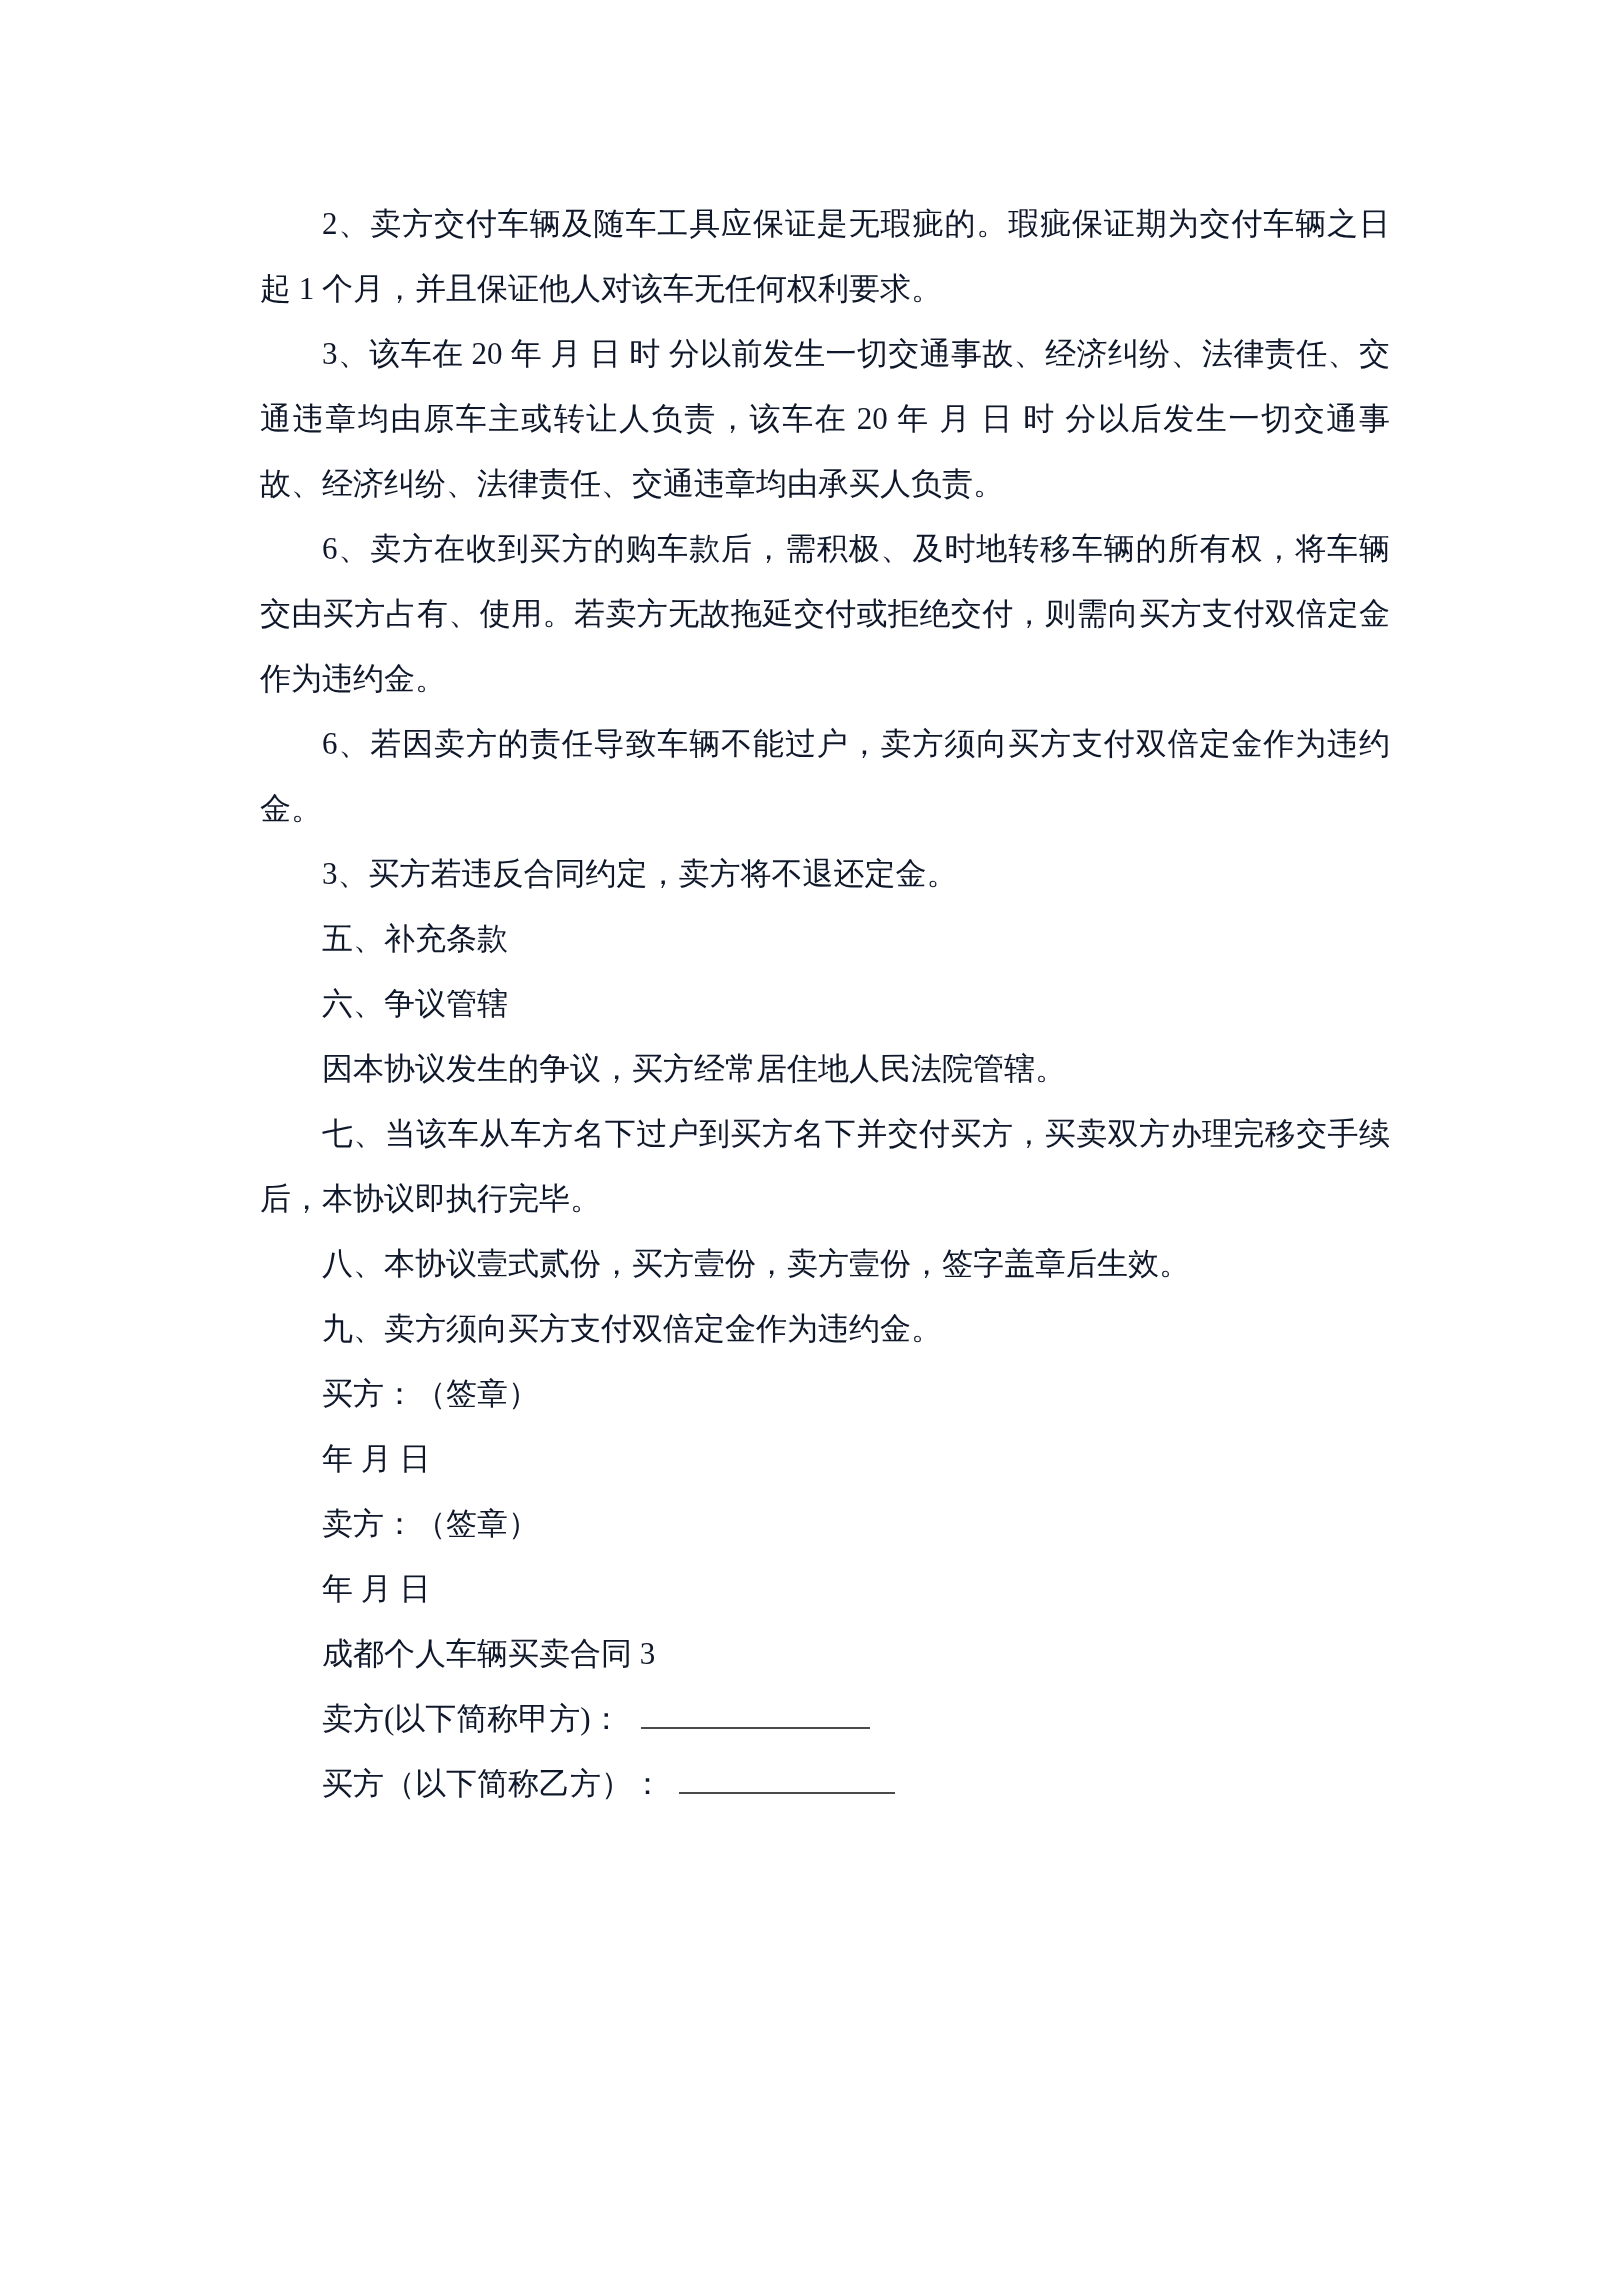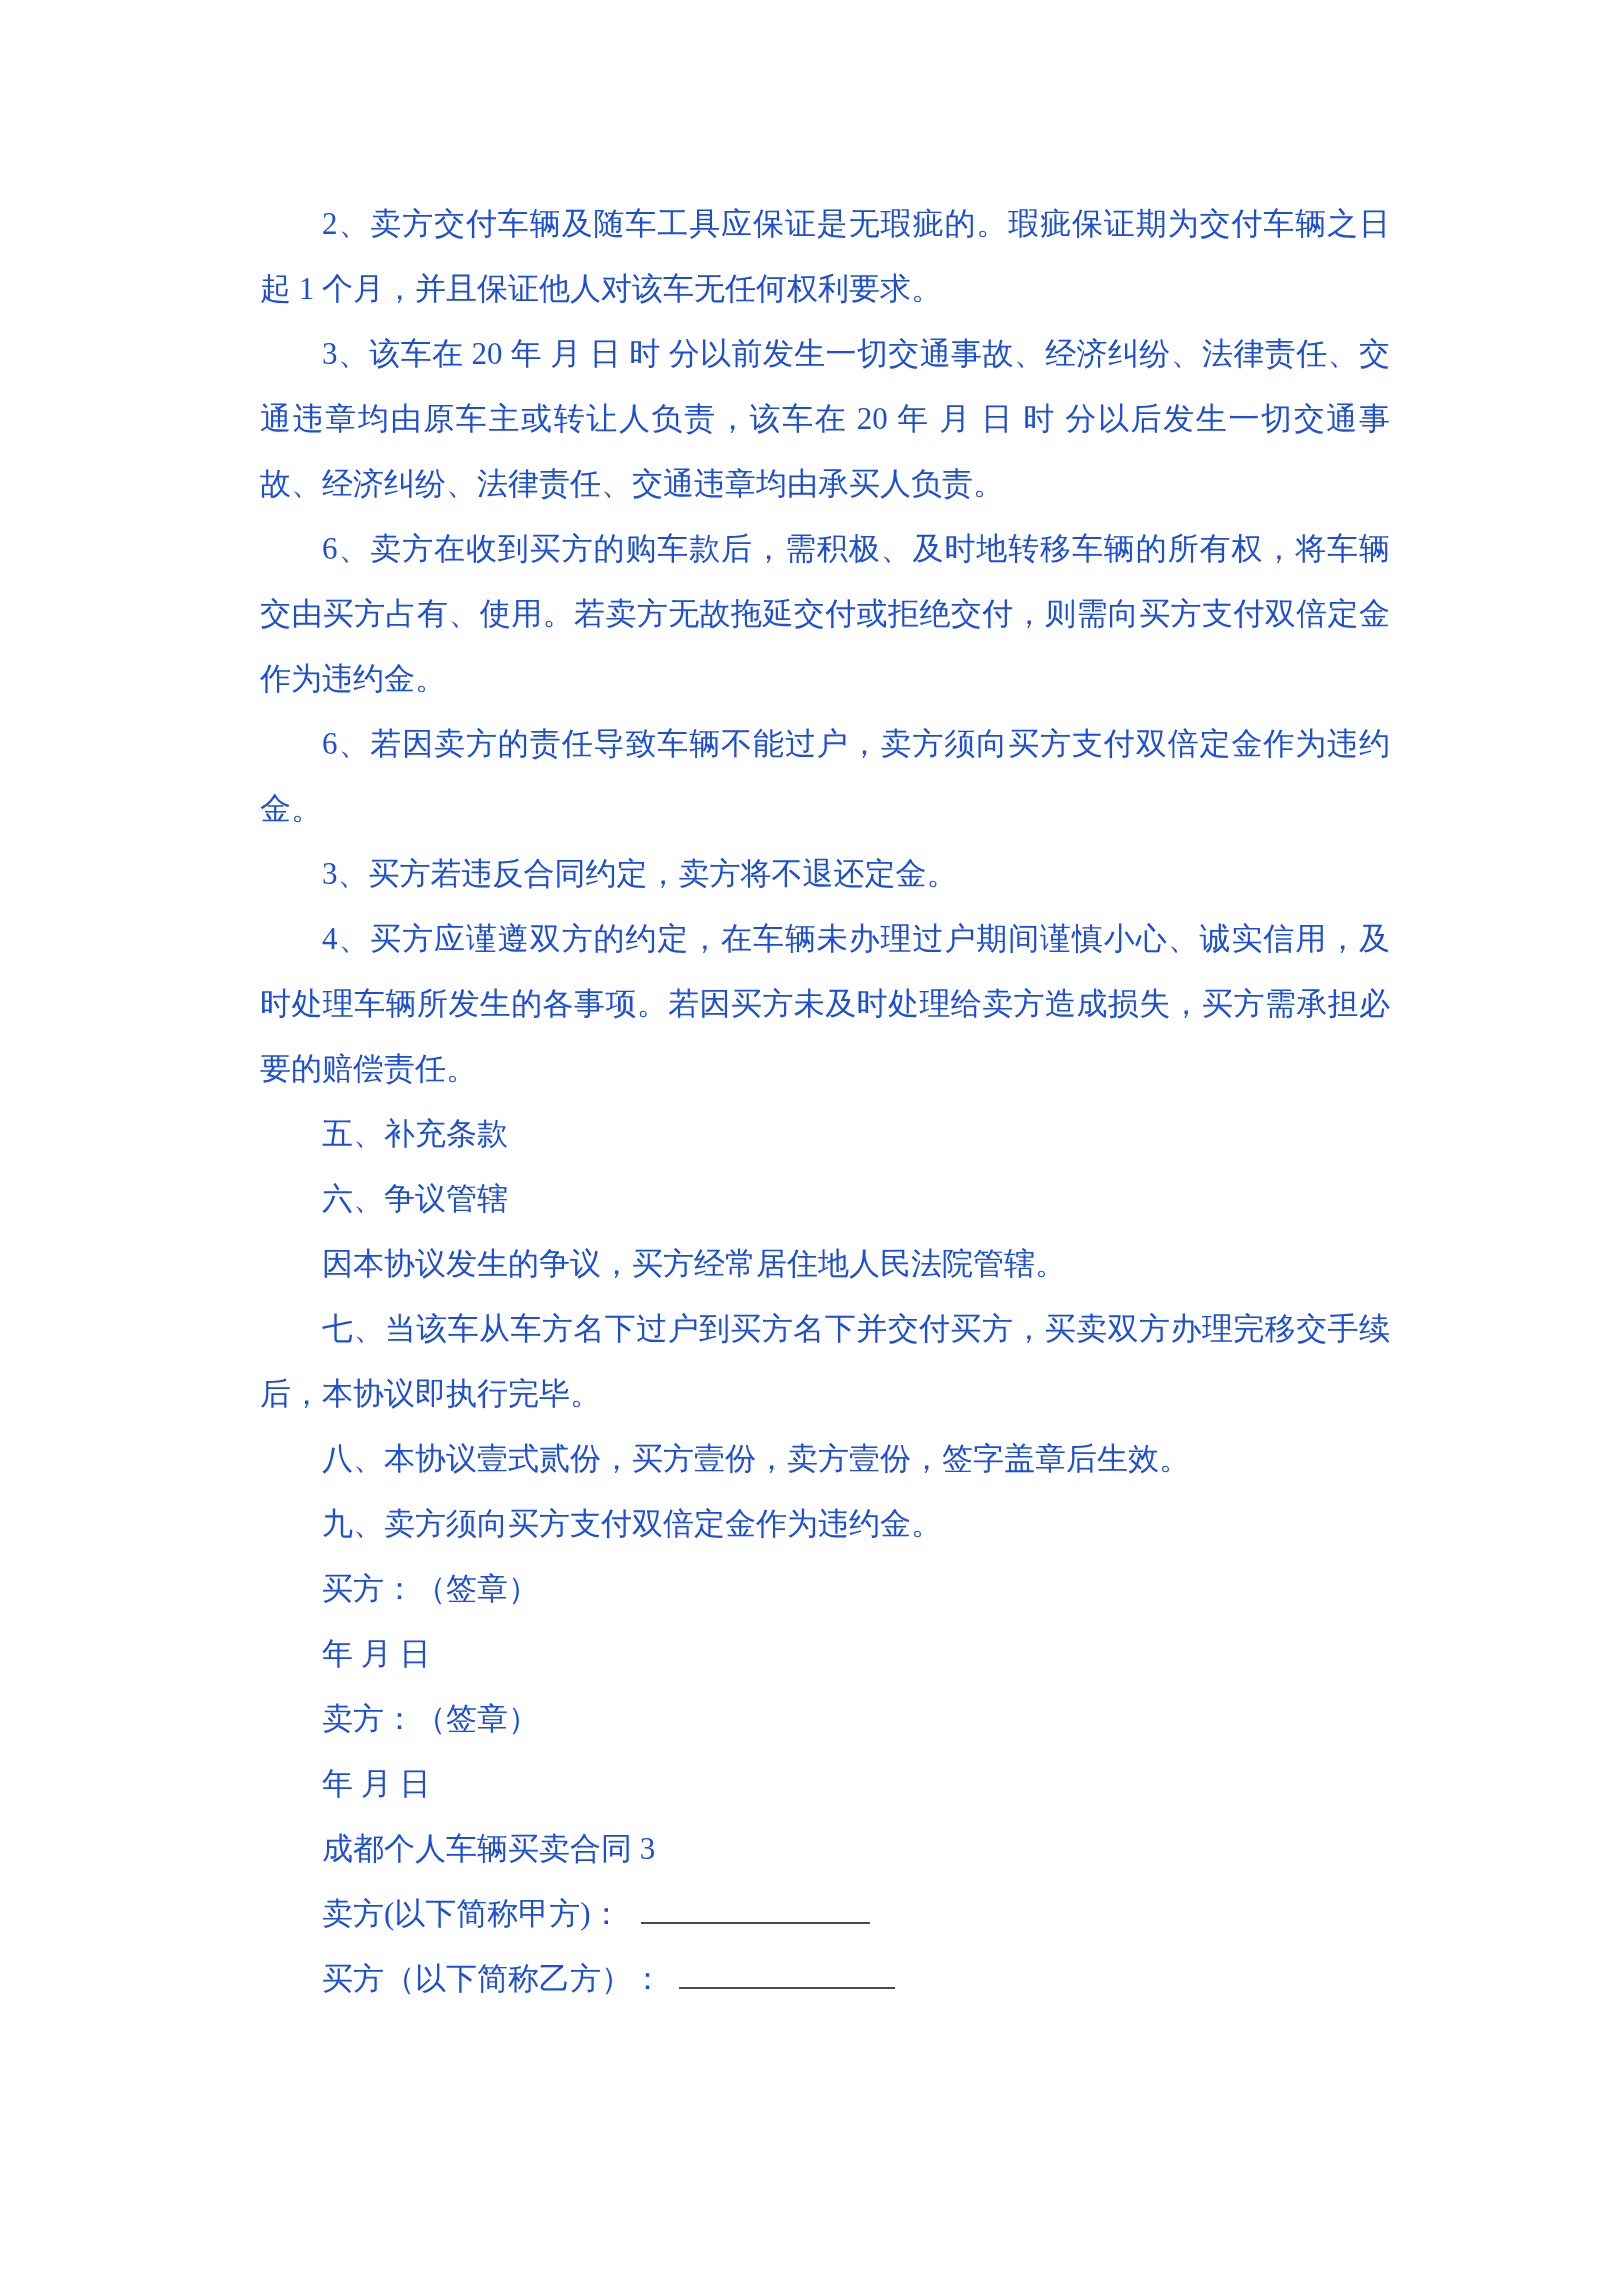--- a/index.html
+++ b/index.html
@@ -9,21 +9,21 @@
     width: 1623px;
     height: 2295px;
     margin: 0 auto;
     background: #ffffff;
     position: relative;
     box-sizing: border-box;
     padding: 191px 233px 0 260px;
     font-family: "Liberation Serif", "DejaVu Serif", serif;
     font-size: 31px;
     line-height: 65px;
-    color: #1d4ed8;
+    color: #0f172a;
     overflow: hidden;
   }
 
   .para {
     margin: 0;
     text-indent: 2em;
     text-align: justify;
     word-break: break-all;
   }
 
@@ -39,21 +39,20 @@
 </style>
 </head>
 <body>
 
 <div class="page">
   <p class="para">2、卖方交付车辆及随车工具应保证是无瑕疵的。瑕疵保证期为交付车辆之日起 1 个月，并且保证他人对该车无任何权利要求。</p>
   <p class="para">3、该车在 20 年 月 日 时  分以前发生一切交通事故、经济纠纷、法律责任、交通违章均由原车主或转让人负责，该车在 20 年 月 日 时  分以后发生一切交通事故、经济纠纷、法律责任、交通违章均由承买人负责。</p>
   <p class="para">6、卖方在收到买方的购车款后，需积极、及时地转移车辆的所有权，将车辆交由买方占有、使用。若卖方无故拖延交付或拒绝交付，则需向买方支付双倍定金作为违约金。</p>
   <p class="para">6、若因卖方的责任导致车辆不能过户，卖方须向买方支付双倍定金作为违约金。</p>
   <p class="para">3、买方若违反合同约定，卖方将不退还定金。</p>
-  <p class="para">4、买方应谨遵双方的约定，在车辆未办理过户期间谨慎小心、诚实信用，及时处理车辆所发生的各事项。若因买方未及时处理给卖方造成损失，买方需承担必要的赔偿责任。</p>
   <p class="para">五、补充条款</p>
   <p class="para">六、争议管辖</p>
   <p class="para">因本协议发生的争议，买方经常居住地人民法院管辖。</p>
   <p class="para">七、当该车从车方名下过户到买方名下并交付买方，买卖双方办理完移交手续后，本协议即执行完毕。</p>
   <p class="para">八、本协议壹式贰份，买方壹份，卖方壹份，签字盖章后生效。</p>
   <p class="para">九、卖方须向买方支付双倍定金作为违约金。</p>
   <p class="para">买方：（签章）</p>
   <p class="para">年  月  日</p>
   <p class="para">卖方：（签章）</p>
   <p class="para">年  月  日</p>

